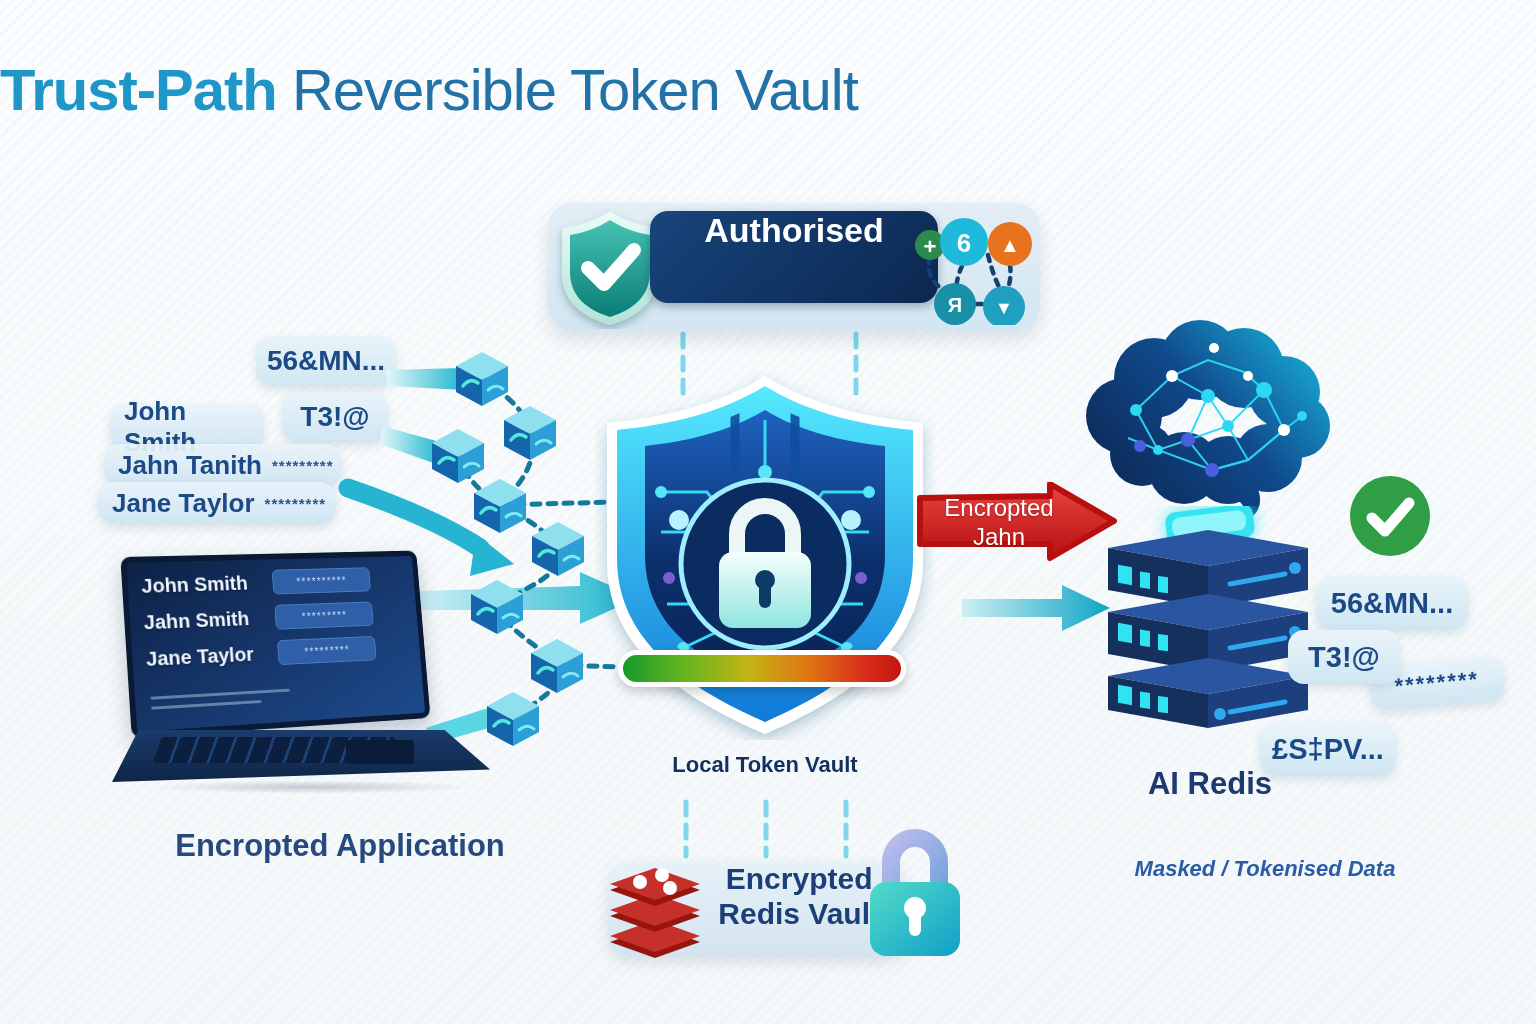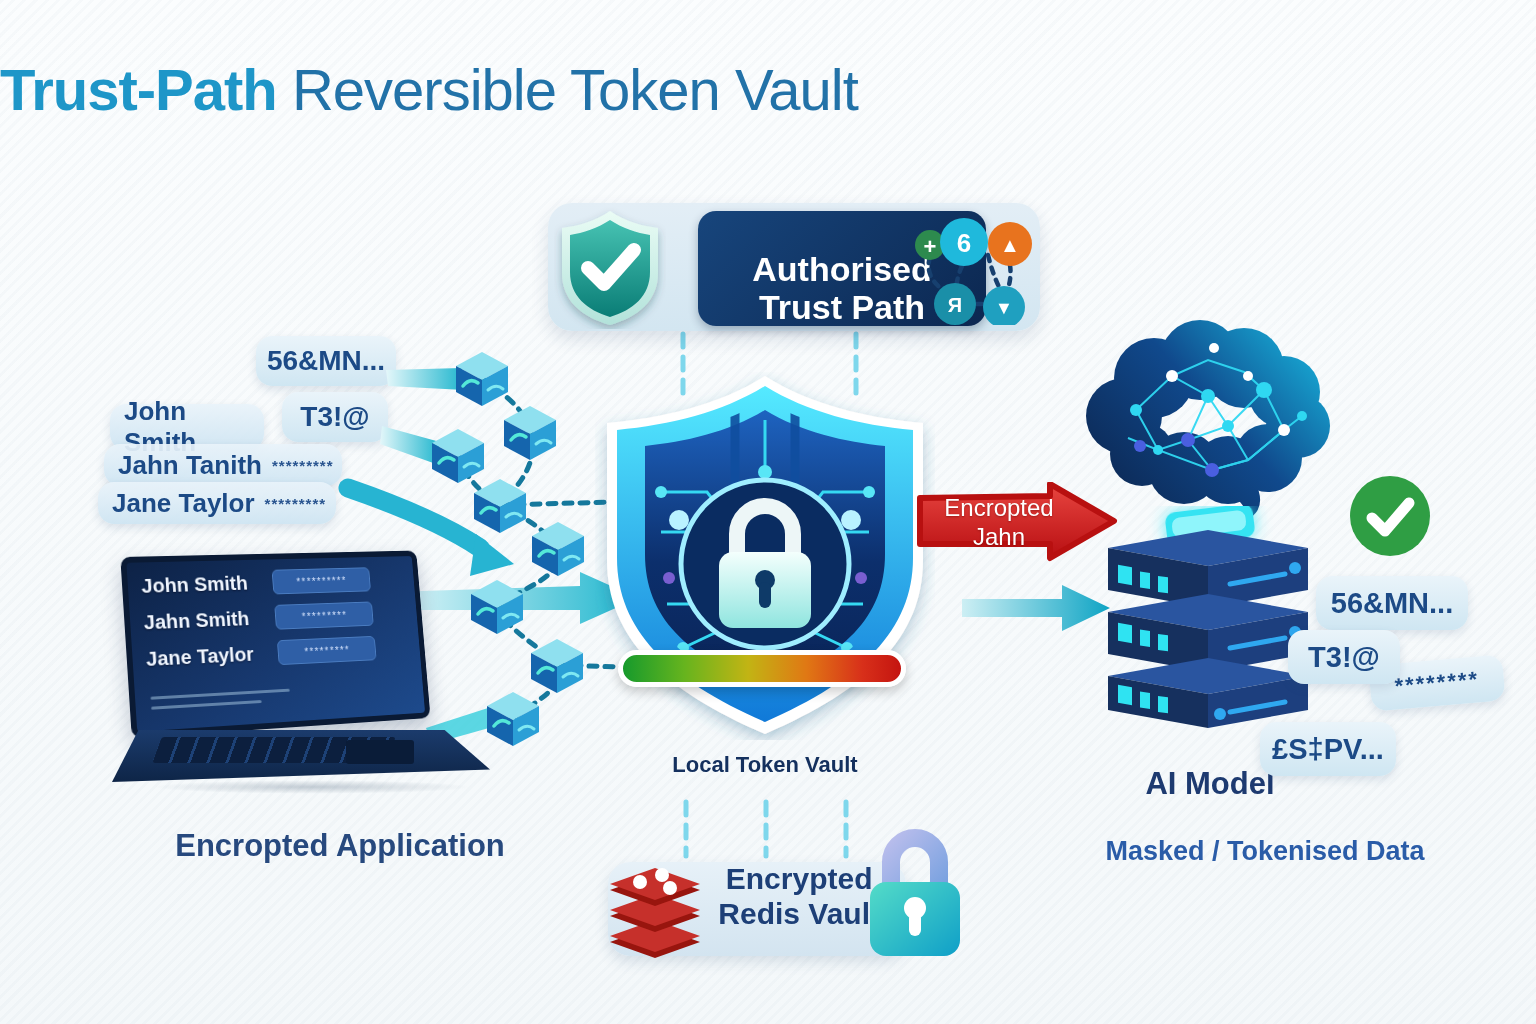--- a/index.html
+++ b/index.html
@@ -17,25 +17,25 @@
   .title{ position:absolute; top:56px; left:0; right:0; text-align:left;
           font-size:58px; letter-spacing:-1px; }
   .title .hl{ color:#1e96c8; font-weight:bold; }
   .title .rest{ color:#2272a8; font-weight:500; }
 
   
   .badge{ position:absolute; left:548px; top:203px; width:492px; height:128px;
           background:linear-gradient(180deg,#e3eef6,#d3e6f1); border-radius:24px;
           box-shadow:0 8px 18px rgba(30,60,100,.14); }
   .badge-shield{ position:absolute; left:6px; top:4px; }
-  .badge-navy{ position:absolute; left:102px; top:8px; width:288px; height:115px;
+  .badge-navy{ position:absolute; left:102px; top:8px; width:288px; height:92px;
           border-radius:18px; background:linear-gradient(135deg,#17457c,#0c2750);
           color:#fff; display:flex; flex-direction:column; align-items:center;
-          justify-content:flex-end; font-size:34px; font-weight:600; line-height:1.12;
-          box-shadow:0 4px 10px rgba(10,30,60,.3);margin-left:48px; }
+          justify-content:space-between; font-size:34px; font-weight:600; line-height:1.12;
+          box-shadow:0 4px 10px rgba(10,30,60,.3); }
   .badge-nodes{ position:absolute; left:352px; top:10px; }
 
   
   .guides{ position:absolute; inset:0; pointer-events:none; }
 
   
   .pill{ position:absolute; display:flex; align-items:center; justify-content:center;
          background:linear-gradient(180deg,#eaf4fa,#cfe6f2); border-radius:16px;
          color:#1c4a86; font-weight:bold; box-shadow:0 4px 10px rgba(40,80,120,.14); }
   .pill .mask{ font-size:15px; letter-spacing:1px; color:#2a5590; margin-left:10px; }
@@ -66,22 +66,22 @@
   .laptop .pad{ position:absolute; left:62%; top:10px; width:18%; height:24px;
       background:#0a1c38; border-radius:3px; }
   .laptop .shadow{ position:absolute; left:-10px; top:222px; width:420px; height:18px;
       background:radial-gradient(closest-side, rgba(100,120,140,.35), transparent 75%); }
 
   
   .caption{ position:absolute; text-align:center; font-weight:bold; color:#27497e; }
   .cap-enterprise{ left:120px; top:828px; width:440px; font-size:31px; }
   .cap-vault{ left:590px; top:752px; width:350px; font-size:22px; color:#14305e; }
   .cap-ai{ left:1095px; top:766px; width:230px; font-size:31px; color:#1d3a70; }
-  .cap-masked{ left:1065px; top:836px; width:400px; font-size:27px; font-weight:600;
-               color:#2a5ca8; }
+  .cap-masked{ left:1065px; top:856px; width:400px; font-size:22px; font-weight:600;
+               font-style:italic; color:#2a5ca8; }
 
   
   .shield-glow{ position:absolute; left:555px; top:340px; width:420px; height:430px;
       background:radial-gradient(closest-side, rgba(130,225,248,.38), rgba(130,225,248,0) 72%); }
   .shield{ position:absolute; left:595px; top:372px; }
   .tl-bar{ position:absolute; left:618px; top:650px; width:288px; height:37px;
       border-radius:19px; border:5px solid #fff;
       background:linear-gradient(90deg,#169a2c 0%,#66b41e 22%,#c2b414 45%,#e07814 66%,#d8301a 86%,#c41410 100%);
       box-shadow:0 5px 12px rgba(0,0,0,.2); }
 
@@ -139,21 +139,20 @@
         <filter id="bsShadow" x="-30%" y="-30%" width="160%" height="160%">
           <feDropShadow dx="0" dy="4" stdDeviation="4" flood-color="#1a4a50" flood-opacity="0.35"></feDropShadow>
         </filter>
       </defs>
       <path filter="url(#bsShadow)" fill="url(#bsRim)" d="M56,4 C70,14 88,19 104,21 L104,66 C104,94 84,110 56,118 C28,110 8,94 8,66 L8,21 C24,19 42,14 56,4 Z"></path>
       <path fill="url(#bsTeal)" d="M56,13 C68,21 83,26 96,28 L96,65 C96,89 79,103 56,110 C33,103 16,89 16,65 L16,28 C29,26 44,21 56,13 Z"></path>
       <path d="M34,61 L50,77 L80,43" fill="none" stroke="#ffffff" stroke-width="14" stroke-linecap="round" stroke-linejoin="round"></path>
     </svg>
     <div class="badge-navy">
       <span>Authorised</span>
-      <span>Trust Path</span>
     </div>
     <svg class="badge-nodes" width="140" height="112" viewBox="0 0 140 112">
       <g fill="none" stroke="#17406f" stroke-width="4.5" stroke-dasharray="6 7" stroke-linecap="round">
         <path d="M30,44 C24,62 38,76 50,80"></path>
         <path d="M62,53 C56,66 56,76 56,82"></path>
         <path d="M110,52 C112,66 108,78 104,82"></path>
         <path d="M76,91 L84,91"></path>
         <path d="M88,42 C92,58 96,68 100,76"></path>
       </g>
       <g>
@@ -494,16 +493,16 @@
   <svg class="check" width="84" height="84" viewBox="0 0 84 84">
     <circle cx="42" cy="42" r="40" fill="#2f9e44"></circle>
     <path d="M24,44 l13,13 l24,-28" fill="none" stroke="#ffffff" stroke-width="11" stroke-linecap="round" stroke-linejoin="round"></path>
   </svg>
 
   <div class="pill" style="left:1370px; top:660px; width:134px; height:46px; font-size:22px; letter-spacing:2px; transform:rotate(-5deg); z-index:1;">********</div>
   <div class="pill" style="left:1316px; top:576px; width:152px; height:54px; font-size:29px; z-index:2;">56&amp;MN...</div>
   <div class="pill" style="left:1288px; top:630px; width:112px; height:54px; font-size:29px; z-index:2;">T3!@</div>
   <div class="pill" style="left:1260px; top:722px; width:136px; height:54px; font-size:29px; z-index:2;">£S‡PV...</div>
 
-  <div class="caption cap-ai">AI Model</div>
+  <div class="caption cap-ai">AI Redis</div>
   <div class="caption cap-masked">Masked / Tokenised Data</div>
 
 </div>
 
 </body></html>

